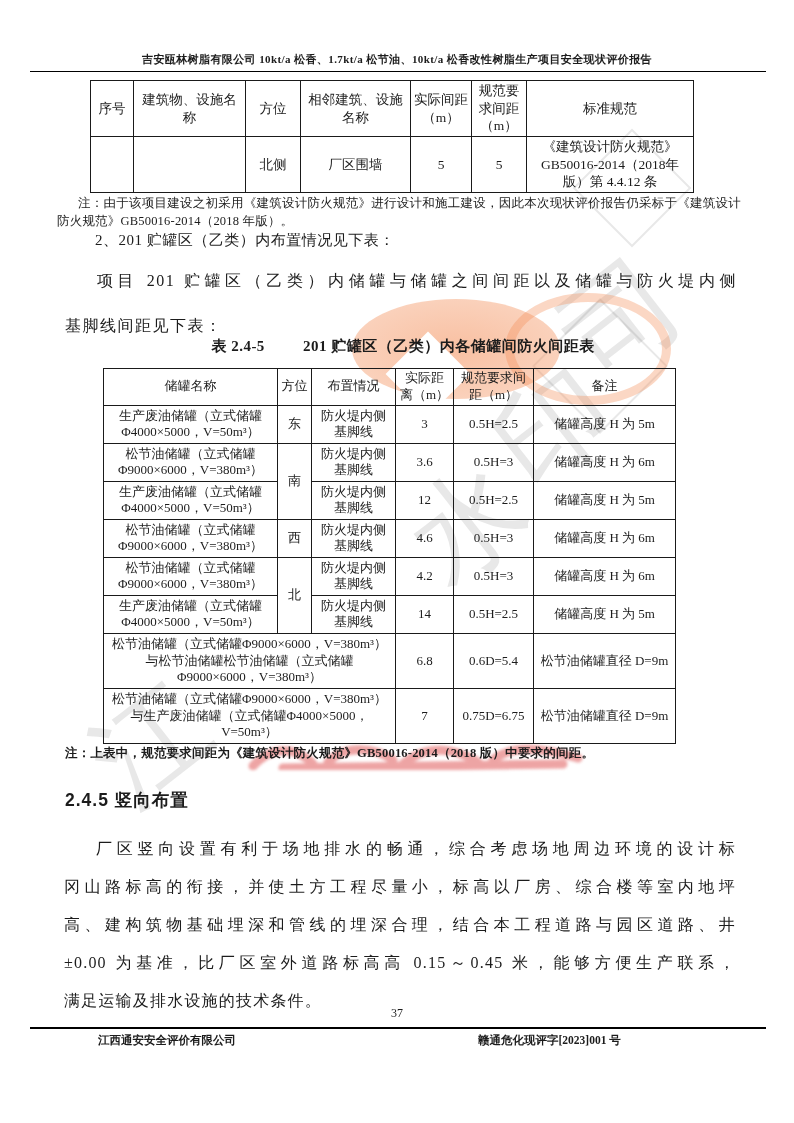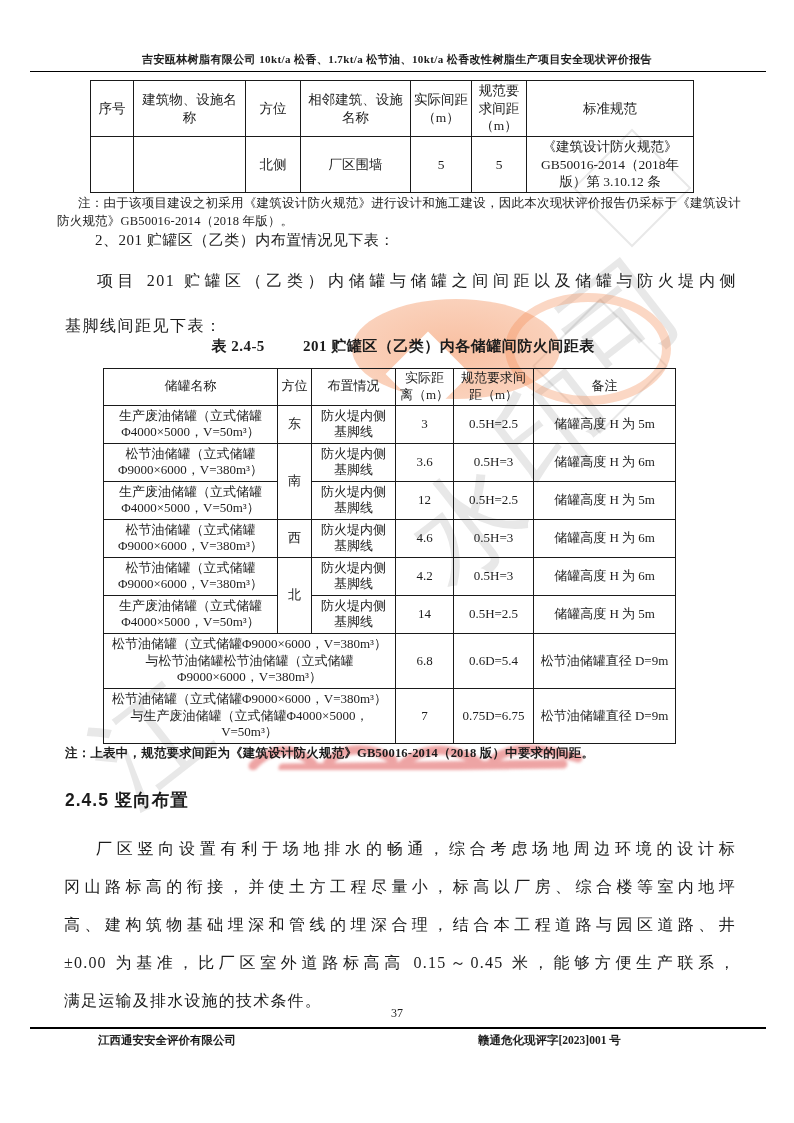--- a/index.html
+++ b/index.html
@@ -111,21 +111,21 @@
         <th>规范要求间距（m）</th>
         <th>标准规范</th>
       </tr>
       <tr style="height:55px">
         <td></td>
         <td></td>
         <td>北侧</td>
         <td>厂区围墙</td>
         <td>5</td>
         <td>5</td>
-        <td>《建筑设计防火规范》GB50016-2014（2018年版）第 3.10.12 条</td>
+        <td>《建筑设计防火规范》GB50016-2014（2018年版）第 4.4.12 条</td>
       </tr>
     </tbody>
       </table>
 
     <div class="note1">注：由于该项目建设之初采用《建筑设计防火规范》进行设计和施工建设，因此本次现状评价报告仍采标于《建筑设计防火规范》GB50016-2014（2018 年版）。</div>
     <div class="para1">2、201 贮罐区（乙类）内布置情况见下表：</div>
 
     <div class="para2">
       <div class="ln first">项目 201 贮罐区（乙类）内储罐与储罐之间间距以及储罐与防火堤内侧</div>
       <div class="ln">基脚线间距见下表：</div>

